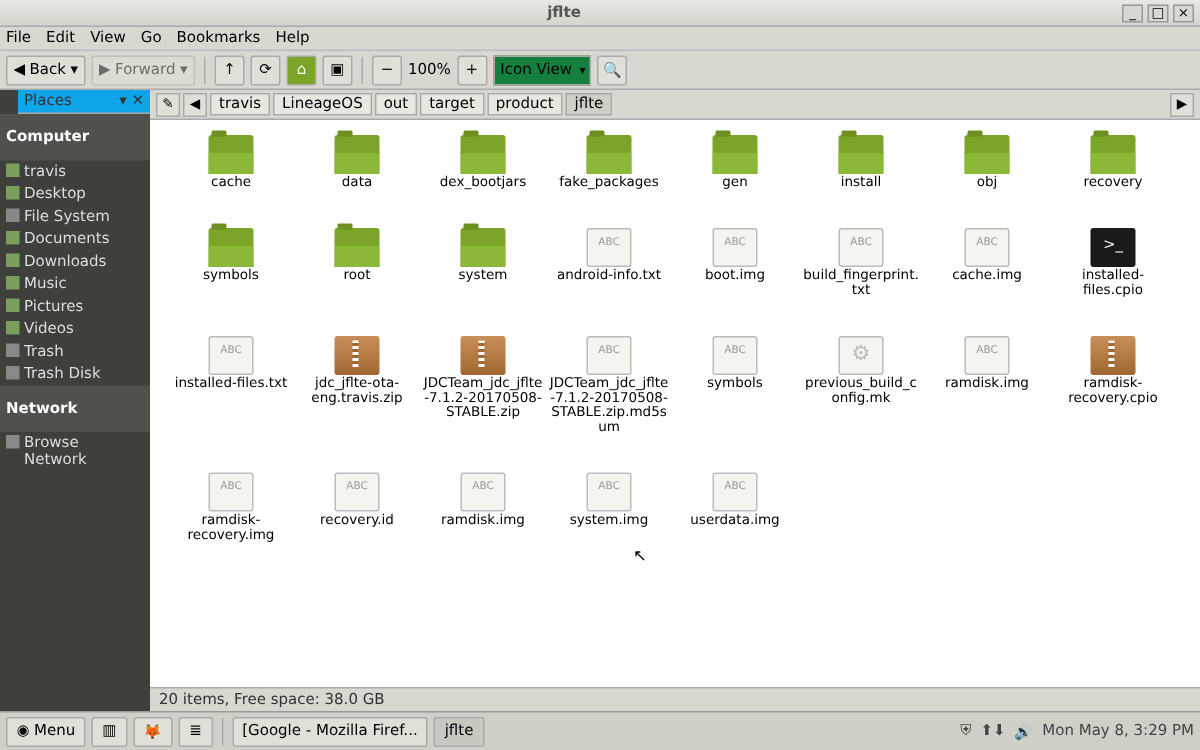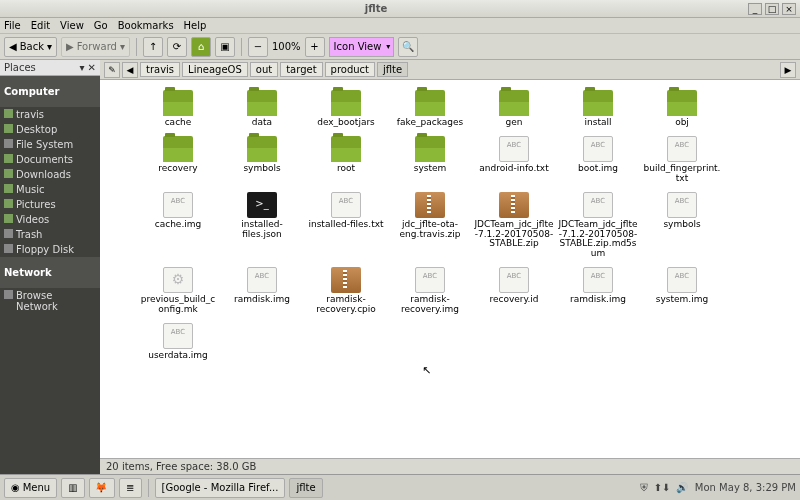--- a/index.html
+++ b/index.html
@@ -8,35 +8,35 @@
 .titlebar .title { flex: 1; text-align: center; font-weight: bold; color: #555; }
 .win-controls { display: flex; gap: 3px; }
 .win-btn { width: 14px; height: 12px; background: #d8d8d0; border: 1px solid #999; font-size: 9px; display: flex; align-items: center; justify-content: center; cursor: pointer; }
 .menubar { height: 16px; background: #d8d8d0; display: flex; align-items: center; padding: 0 4px; gap: 10px; font-size: 10px; border-bottom: 1px solid #bbb; }
 .menubar span { cursor: pointer; }
 .toolbar { height: 26px; background: #d8d8d0; display: flex; align-items: center; padding: 0 4px; gap: 4px; border-bottom: 1px solid #aaa; }
 .tbtn { height: 20px; padding: 0 4px; background: #e0e0d8; border: 1px solid #aaa; border-radius: 2px; display: flex; align-items: center; gap: 3px; font-size: 10px; cursor: pointer; }
 .tbtn.disabled { opacity: 0.5; }
 .tbtn.icon-only { width: 20px; justify-content: center; padding: 0; }
 .sep { width: 1px; height: 18px; background: #aaa; margin: 0 2px; }
-.combo { height: 20px; border: 1px solid #aaa; background: #f0abfc; padding: 0 12px 0 4px; font-size: 10px; display: flex; align-items: center; position: relative; min-width: 64px; }
+.combo { height: 20px; border: 1px solid #aaa; background: #15803d; padding: 0 12px 0 4px; font-size: 10px; display: flex; align-items: center; position: relative; min-width: 64px; }
 .combo::after { content: "▾"; position: absolute; right: 3px; font-size: 8px; }
 .body-row { display: flex; height: 414px; }
 .sidebar { width: 100px; background: #3f3f3c; color: #ddd; font-size: 10px; display: flex; flex-direction: column; }
-.places-hdr { background: #e5e5e5; color: #333; padding: 2px 4px; display: flex; align-items: center; justify-content: space-between; border-bottom: 1px solid #aaa; }
+.places-hdr { background: #0ea5e9; color: #333; padding: 2px 4px; display: flex; align-items: center; justify-content: space-between; border-bottom: 1px solid #aaa; margin-left: 12px; }
 .side-group { font-weight: bold; padding: 10px 4px; background: #50504c; color: #fff; }
 .side-item { padding: 2px 4px 2px 16px; cursor: pointer; position: relative; }
 .side-item::before { content: ""; position: absolute; left: 4px; top: 2px; width: 9px; height: 9px; background: #7a9e5c; }
 .side-item.gray::before { background: #888; }
 .main { flex: 1; display: flex; flex-direction: column; background: #fff; }
 .pathbar { height: 20px; background: #d8d8d0; border-bottom: 1px solid #aaa; display: flex; align-items: center; padding: 0 4px; gap: 2px; }
 .pb-btn { width: 16px; height: 16px; border: 1px solid #aaa; background: #e0e0d8; font-size: 9px; display: flex; align-items: center; justify-content: center; cursor: pointer; }
 .crumb { padding: 1px 5px; border: 1px solid #aaa; background: #e8e8e0; font-size: 10px; cursor: pointer; }
 .crumb.active { background: #d0d0c8; }
-.icon-area { flex: 1; padding: 8px 12px; overflow: auto; display: flex; flex-wrap: wrap; align-content: flex-start; gap: 4px 0; margin-left: 24px; }
+.icon-area { flex: 1; padding: 8px 12px; overflow: auto; display: flex; flex-wrap: wrap; align-content: flex-start; gap: 20px 0; }
 .item { width: 84px; display: flex; flex-direction: column; align-items: center; text-align: center; font-size: 9px; line-height: 1.1; padding: 2px; cursor: pointer; }
 .item .ico { width: 30px; height: 26px; margin-bottom: 2px; position: relative; }
 .folder .ico { background: #7ba428; border-radius: 2px 2px 0 0; box-shadow: inset 0 -14px 0 #8cb838; }
 .folder .ico::before { content: ""; position: absolute; top: -3px; left: 2px; width: 10px; height: 4px; background: #6d9020; border-radius: 1px 1px 0 0; }
 .file-txt .ico { background: #f4f4f0; border: 1px solid #bbb; border-radius: 2px; }
 .file-txt .ico::after { content: "ABC"; position: absolute; top: 5px; left: 0; right: 0; font-size: 7px; color: #999; text-align: center; }
 .file-gear .ico { background: #f4f4f0; border: 1px solid #bbb; border-radius: 2px; }
 .file-gear .ico::after { content: "⚙"; position: absolute; top: 4px; left: 0; right: 0; font-size: 14px; color: #bbb; text-align: center; }
 .file-bin .ico { background: #1a1a1a; border-radius: 2px; }
 .file-bin .ico::after { content: ">_"; position: absolute; top: 6px; left: 0; right: 0; font-size: 10px; color: #eee; text-align: center; }
@@ -96,21 +96,21 @@
     <div class="side-group">Computer</div>
     <div class="side-item">travis</div>
     <div class="side-item">Desktop</div>
     <div class="side-item gray">File System</div>
     <div class="side-item">Documents</div>
     <div class="side-item">Downloads</div>
     <div class="side-item">Music</div>
     <div class="side-item">Pictures</div>
     <div class="side-item">Videos</div>
     <div class="side-item gray">Trash</div>
-    <div class="side-item gray">Floppy Disk</div>
+    <div class="side-item gray">Trash Disk</div>
     <div class="side-group">Network</div>
     <div class="side-item gray">Browse Network</div>
   </div>
 
   <div class="main">
     <div class="pathbar">
       <div class="pb-btn">✎</div>
       <div class="pb-btn">◀</div>
       <div class="crumb">travis</div>
       <div class="crumb">LineageOS</div>
@@ -177,21 +177,21 @@
         <div class="item file-txt">
           <div class="ico"></div>
           <span>build_fingerprint.txt</span>
         </div>
         <div class="item file-txt">
           <div class="ico"></div>
           <span>cache.img</span>
         </div>
         <div class="item file-bin">
           <div class="ico"></div>
-          <span>installed-files.json</span>
+          <span>installed-files.cpio</span>
         </div>
         <div class="item file-txt">
           <div class="ico"></div>
           <span>installed-files.txt</span>
         </div>
         <div class="item file-zip">
           <div class="ico"></div>
           <span>jdc_jflte-ota-eng.travis.zip</span>
         </div>
         <div class="item file-zip">

